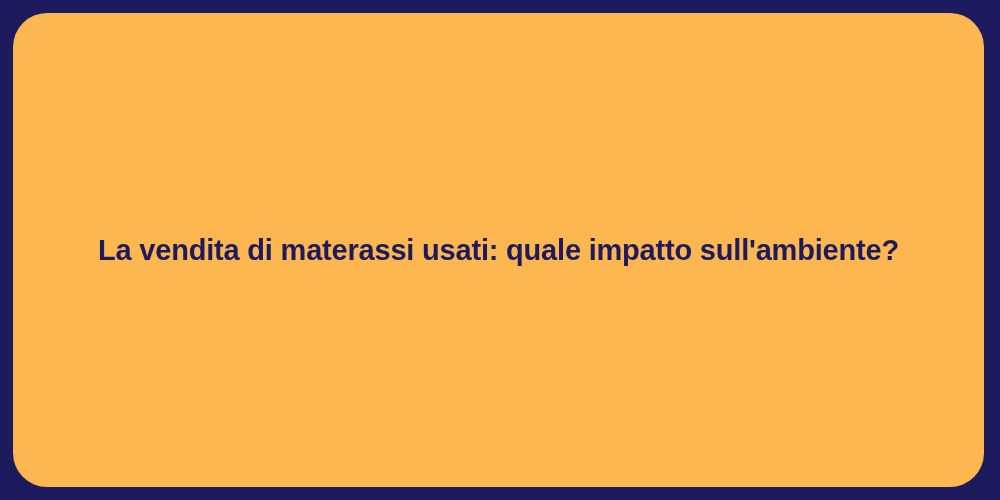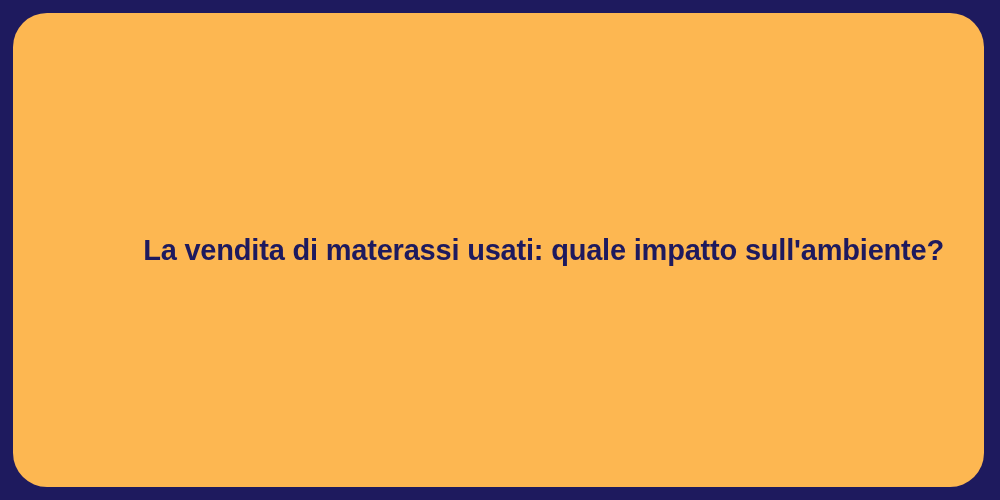--- a/index.html
+++ b/index.html
@@ -26,21 +26,21 @@
   }
 
   .banner-panel {
     box-sizing: border-box;
     width: 100%;
     height: 100%;
     background: #fdb751;
     border-radius: 34px;
     display: flex;
     align-items: center;
-    justify-content: flex-end;
+    justify-content: center;
     padding: 16px 40px;
   }
 
   .banner-title {
     margin: 0;
     font-family: "Liberation Sans", sans-serif;
     font-size: 29px;
     font-weight: bold;
     line-height: 1.25;
     letter-spacing: -0.2px;

